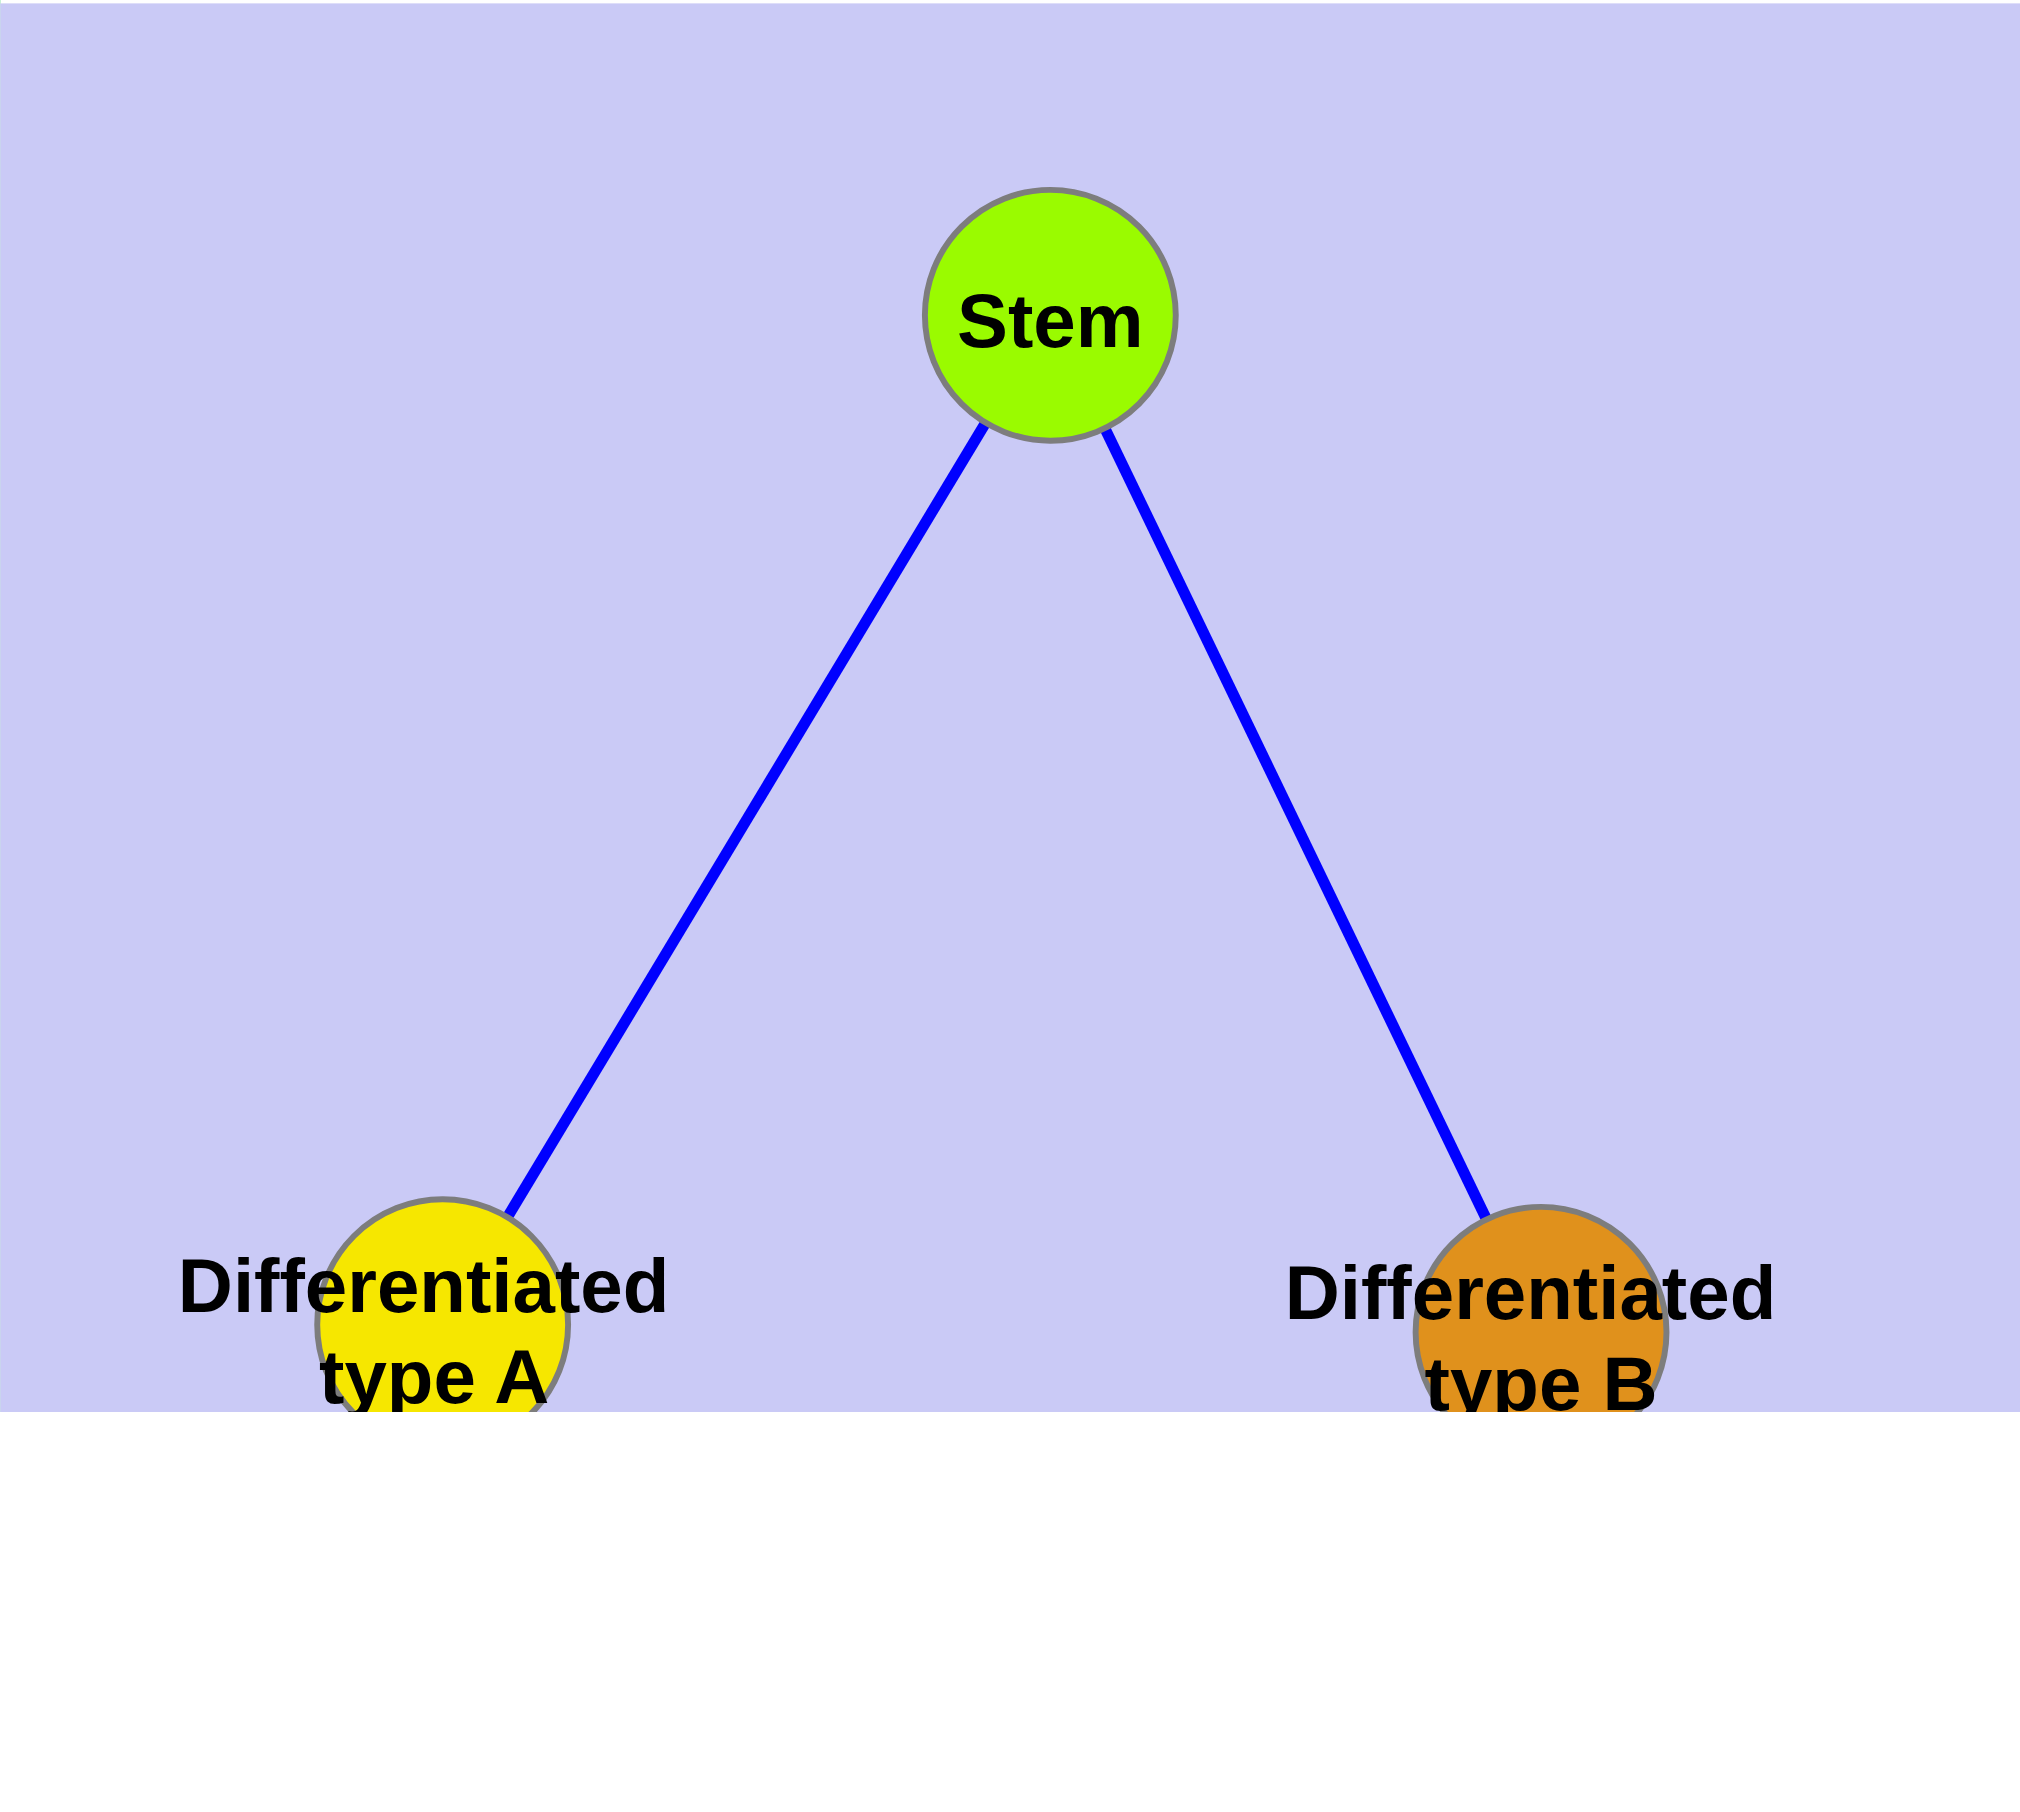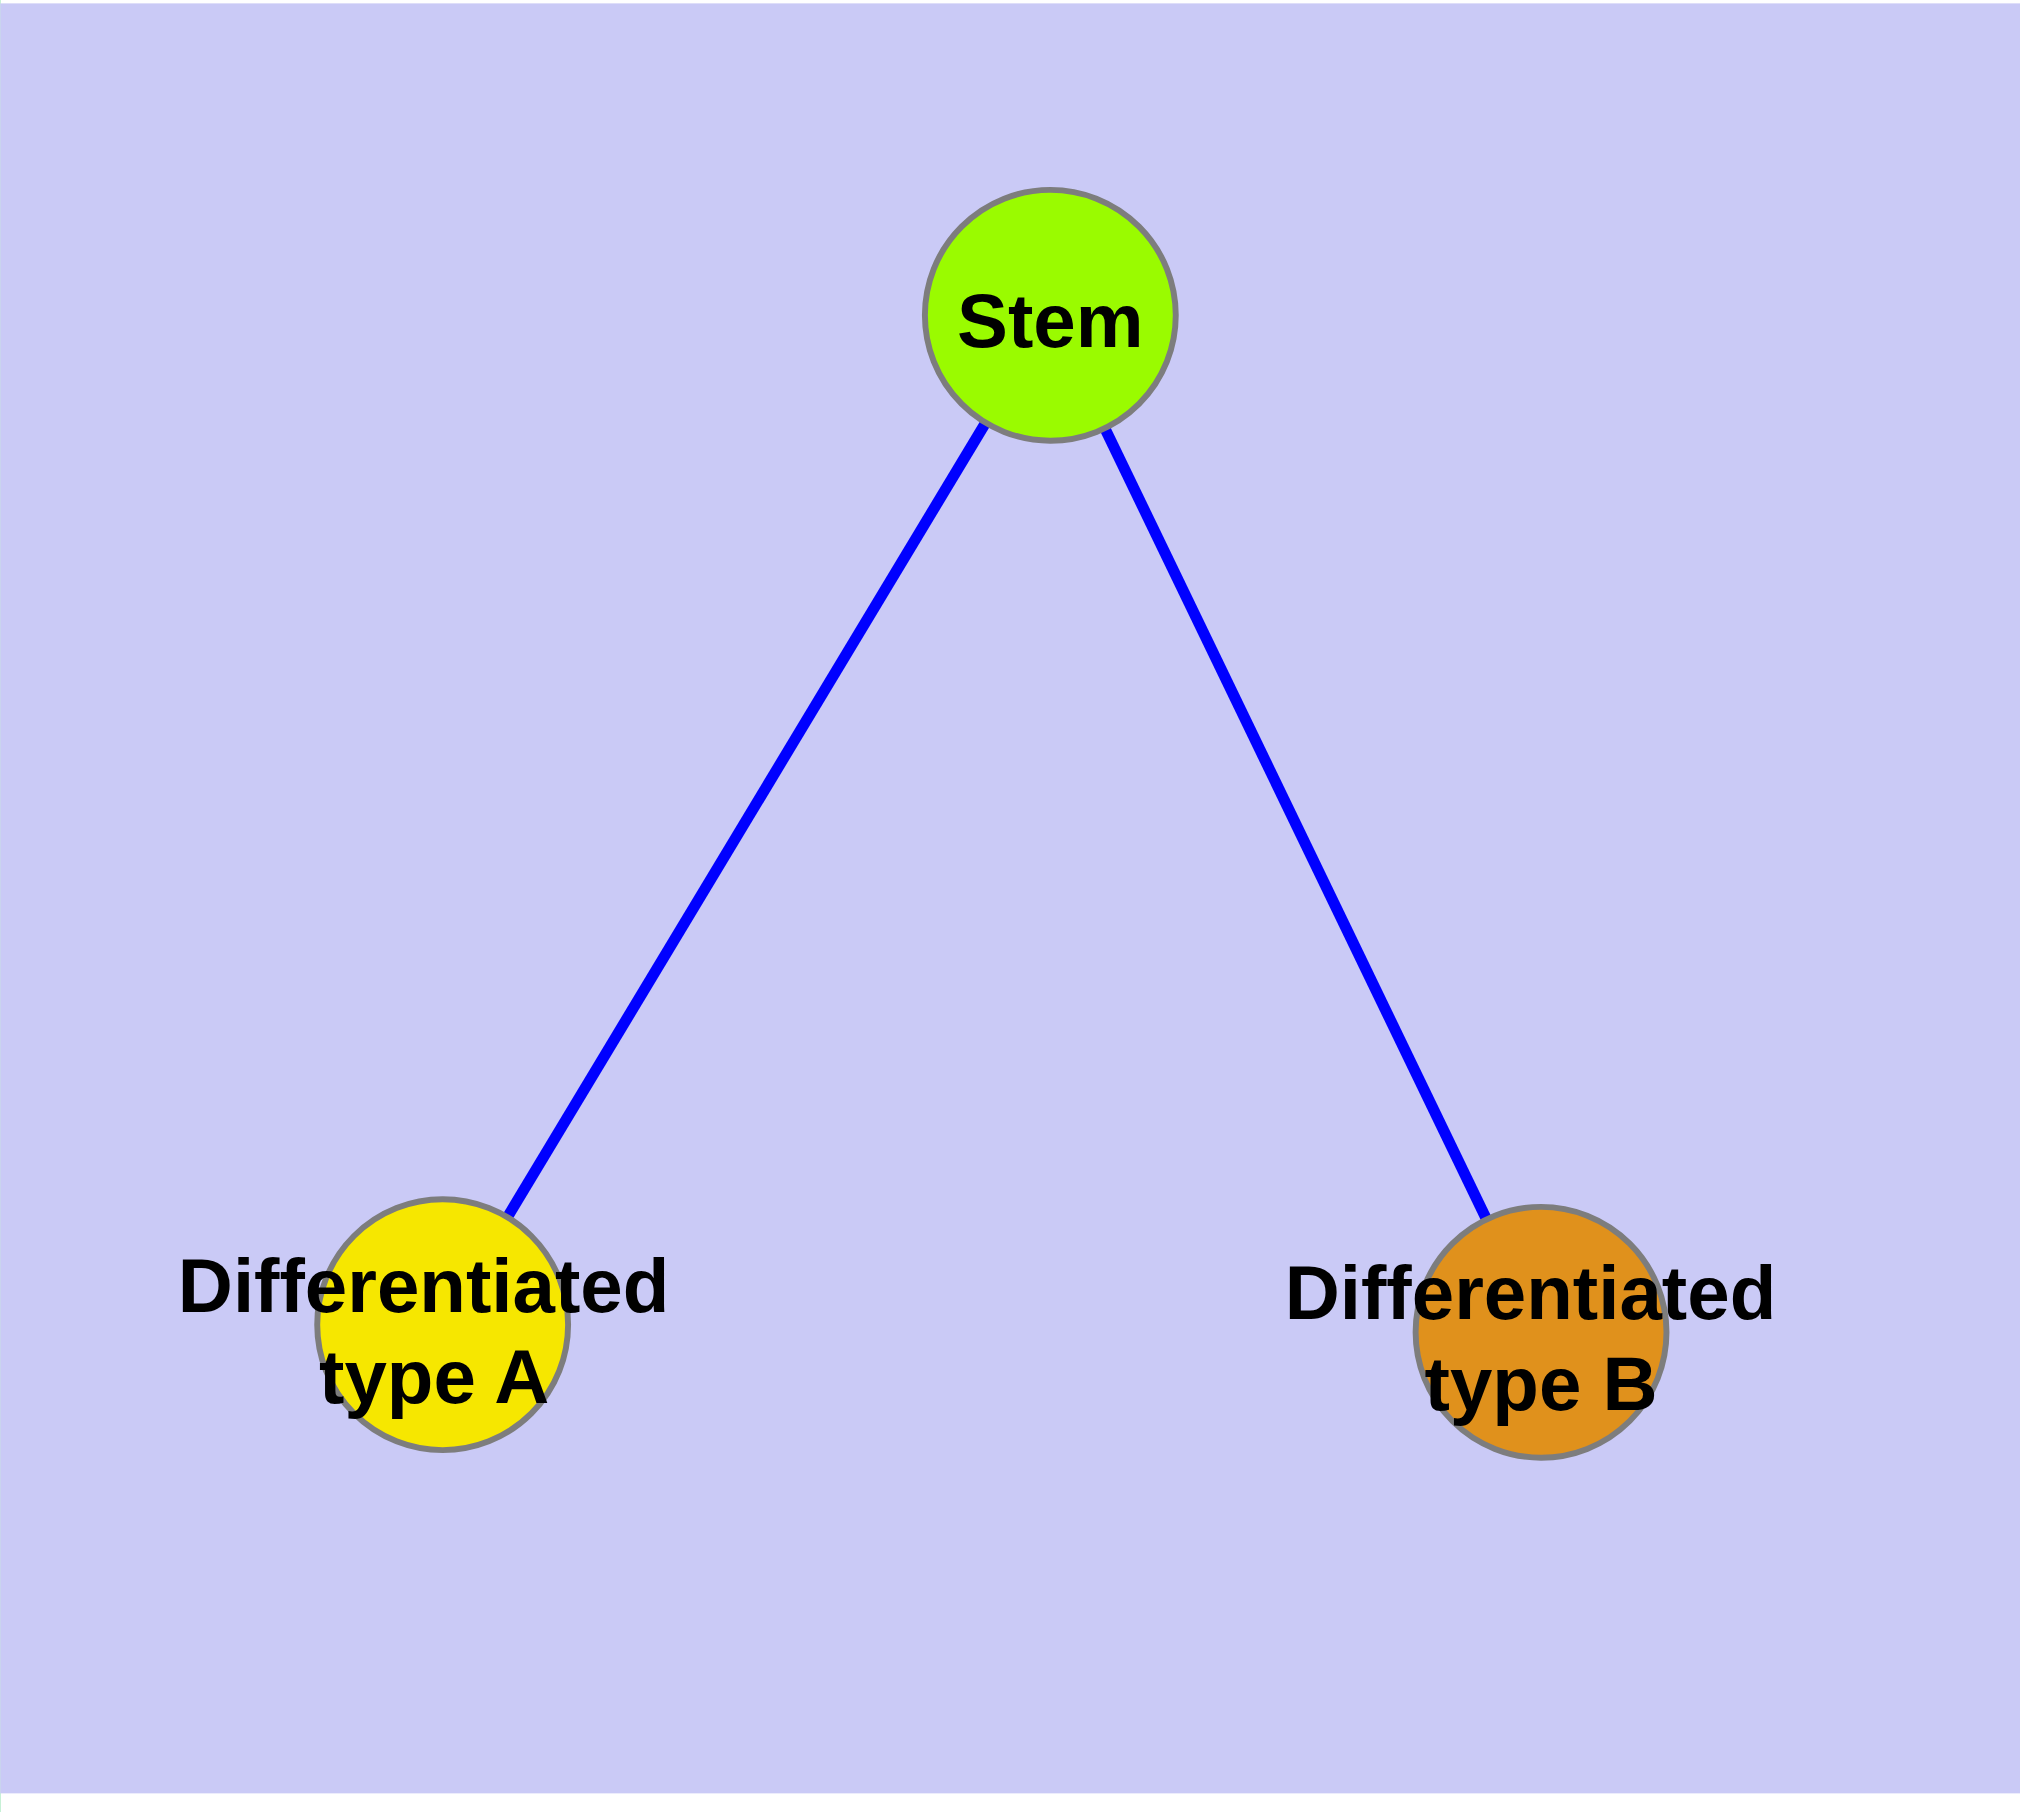--- a/index.html
+++ b/index.html
@@ -3,21 +3,21 @@
 <meta charset="utf-8">
 <style>
   html, body {
     margin: 0;
     padding: 0;
     background: #ffffff;
   }
   .canvas-wrap {
     position: relative;
     width: 2021px;
-    height: 1812px;
+    height: 1412px;
     background: #22c55e;
     overflow: hidden;
     font-family: "Liberation Sans", sans-serif;
   }
   svg.graph {
     display: block;
     width: 2021px;
     height: 1812px;
   }
   .node-circle {

